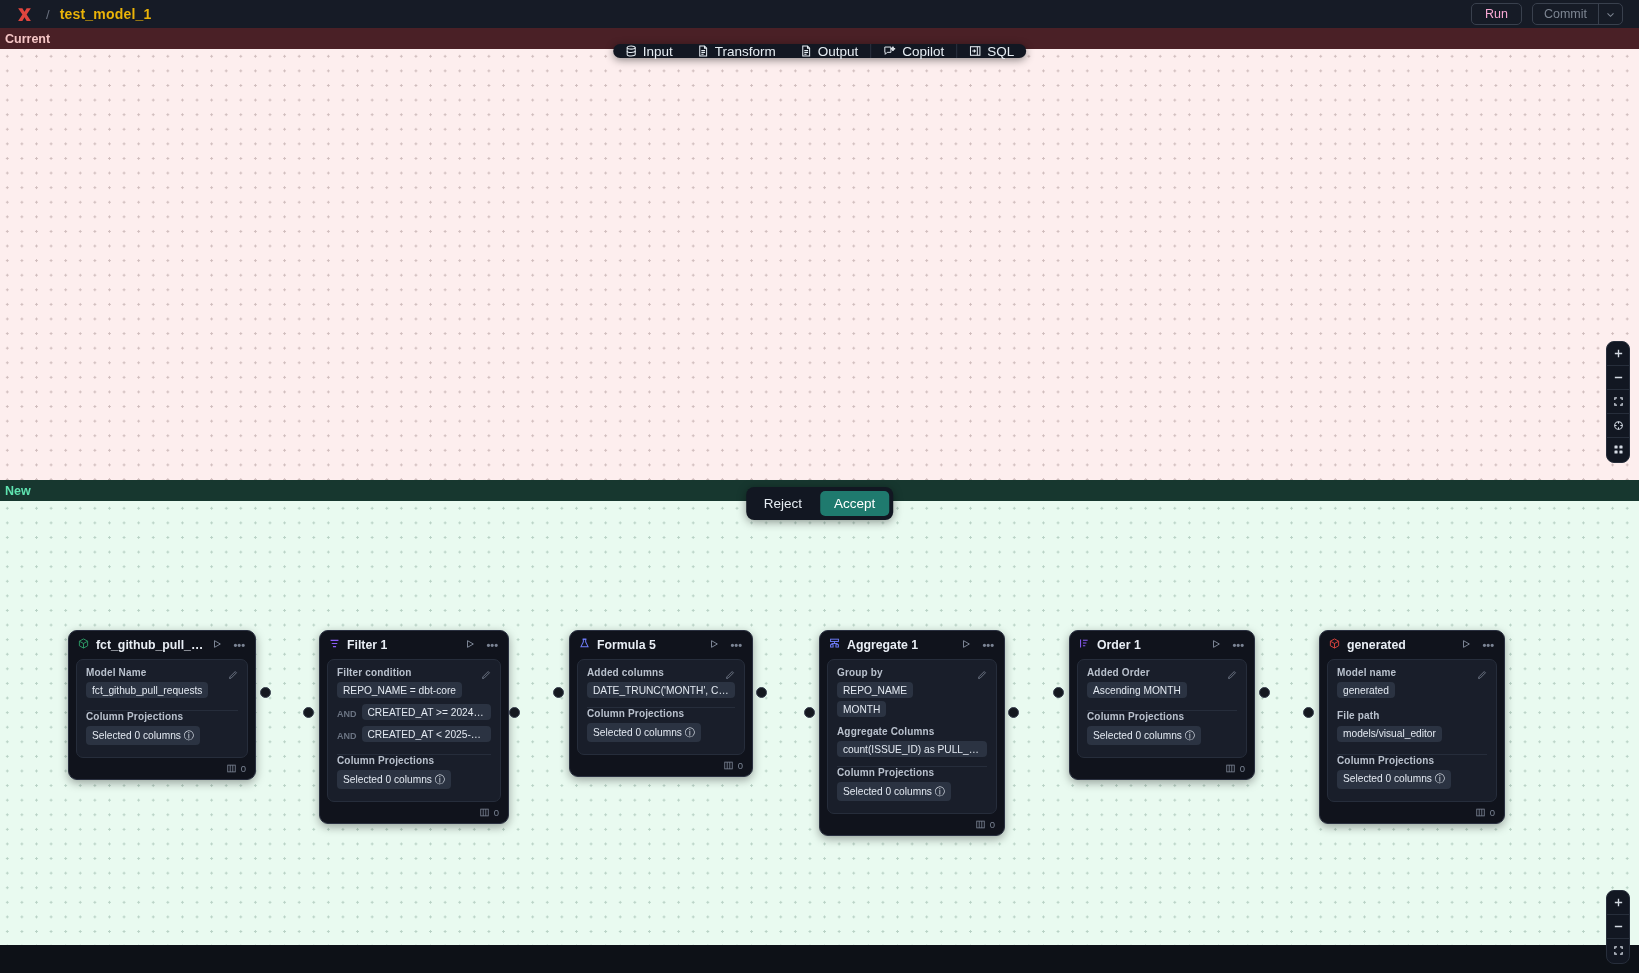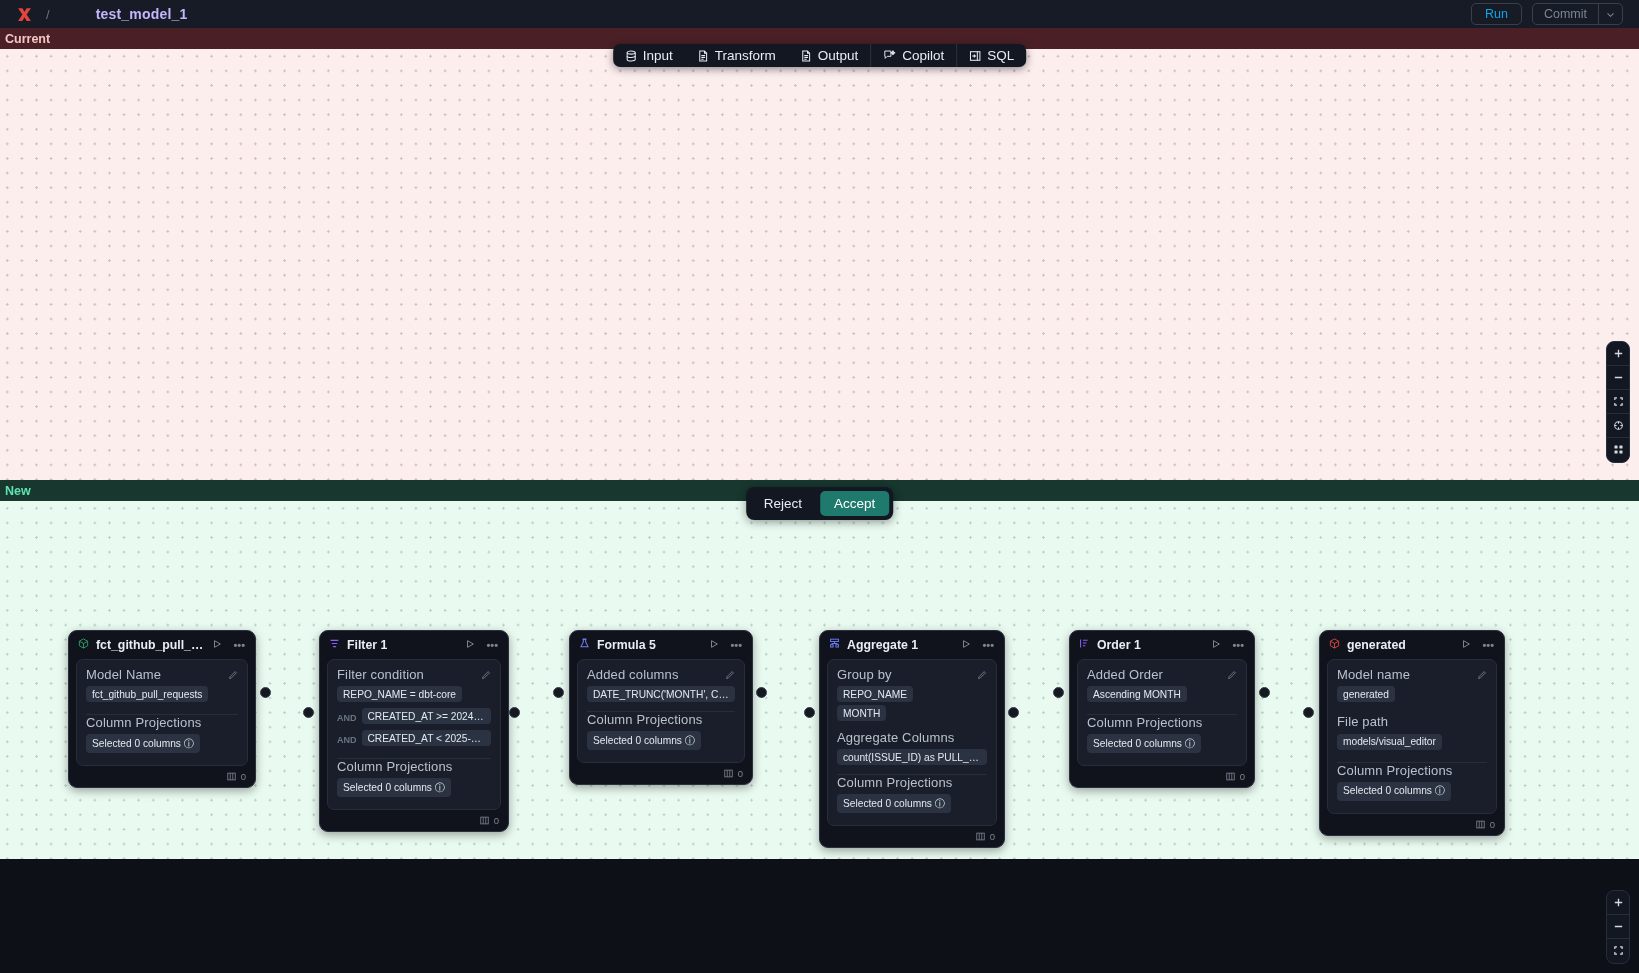--- a/index.html
+++ b/index.html
@@ -12,54 +12,54 @@
 
   
   .topbar {
     position: absolute; top: 0; left: 0; width: 1639px; height: 28px;
     background: #161b26; display: flex; align-items: center;
     padding: 0 8px; z-index: 60;
   }
   .logo { width: 20px; height: 20px; display: flex; align-items: center; justify-content: center; margin-left: 6px;}
   .logo svg { display: block; }
   .crumb-sep { color: #6b7280; font-size: 13px; margin: 0 10px 0 12px; }
-  .crumb-title { color: #c4b5fd; font-size: 14px; font-weight: bold; letter-spacing: .2px; margin-left: 36px; }
+  .crumb-title { color: #eab308; font-size: 14px; font-weight: bold; letter-spacing: .2px; }
   .topbar-right { margin-left: auto; display: flex; align-items: center; gap: 10px; padding-right: 8px;}
   .btn-outline {
-    border: 1px solid #39404d; border-radius: 5px; color: #0ea5e9;
+    border: 1px solid #39404d; border-radius: 5px; color: #f9a8d4;
     font-size: 12.5px; padding: 3px 13px; background: transparent;
     display: flex; align-items: center; height: 22px;
   }
   .commit-group { display: flex; align-items: stretch; border: 1px solid #39404d; border-radius: 5px; height: 22px;}
   .commit-group .lbl { color: #7d8592; font-size: 12.5px; padding: 0 11px; display: flex; align-items: center;}
   .commit-group .caret { border-left: 1px solid #39404d; color: #7d8592; font-size: 10px; width: 24px; display:flex; align-items:center; justify-content:center;}
 
   
   .pane { position: absolute; left: 0; width: 1639px; overflow: hidden; }
   .pane-current { top: 28px; height: 452px; background: #fdeeee; }
-  .pane-new { top: 480px; height: 379px; background: #e9faf0; }
+  .pane-new { top: 480px; height: 465px; background: #e9faf0; }
   .pane-label {
     position: absolute; left: 0; top: 0; width: 1639px; height: 21px;
     font-size: 12.5px; display: flex; align-items: center; padding-left: 5px;
     font-weight: 700; z-index: 20;
   }
   .label-current { background: #4a2026; color: #f6c6c6; }
   .label-new { background: #17372f; color: #5fe3b0; }
 
   .dots {
     position: absolute; left: 0; top: 21px; right: 0; bottom: 0;
     background-image: radial-gradient(circle, rgba(90,60,60,.28) 1px, transparent 1px);
     background-size: 14.6px 14.6px;
   }
   .dots.green { background-image: radial-gradient(circle, rgba(40,90,70,.25) 1px, transparent 1px); }
 
   
   .tabbar {
     position: absolute; top: 44px; left: 50%; transform: translateX(-50%);
-    height: 23px; background: #121722; border-radius: 7px;
+    height: 14px; background: #121722; border-radius: 7px;
     display: flex; align-items: stretch; z-index: 50;
     box-shadow: 0 2px 8px rgba(0,0,0,.45);
   }
   .tab {
     display: flex; align-items: center; gap: 6px; padding: 0 12px;
     color: #e6edf3; font-size: 13.5px; white-space: nowrap;
   }
   .tab.sep { border-left: 1px solid #2b3240; }
   .tab svg { display: block; flex: 0 0 auto; }
 
@@ -100,21 +100,21 @@
     color: #e9eef5; font-size: 12.3px; font-weight: 600;
   }
   .node-head .ttl { flex: 1; white-space: nowrap; overflow: hidden; text-overflow: ellipsis; }
   .node-head .act { color: #7b8494; font-size: 11px; padding: 0 2px; }
   .node-body {
     margin: 0 7px; background: #191e2a; border: 1px solid #262d3b;
     border-radius: 7px; padding: 7px 9px 9px;
   }
   .sec { position: relative; }
   .sec + .sec { margin-top: 9px; }
-  .sec-label { color: #b9c1cd; font-size: 13px; font-weight: normal; margin-bottom: 4px; letter-spacing: .15px;}
+  .sec-label { color: #b9c1cd; font-size: 10px; font-weight: bold; margin-bottom: 4px; letter-spacing: .15px;}
   .chip {
     display: inline-block; background: #2b3342; border-radius: 4px;
     color: #e3e9f1; font-size: 10.2px; padding: 2.5px 6px; margin-bottom: 3px;
     max-width: 100%; white-space: nowrap; overflow: hidden; text-overflow: ellipsis;
     vertical-align: middle;
   }
   .chip.wide { display: block; }
   .cond-row { display: flex; align-items: center; gap: 5px; margin-bottom: 3px; }
   .cond-and { color: #6a7382; font-size: 9px; font-weight: 600; }
   .pencil { position: absolute; right: 0; top: -1px; color: #7b8494; }

